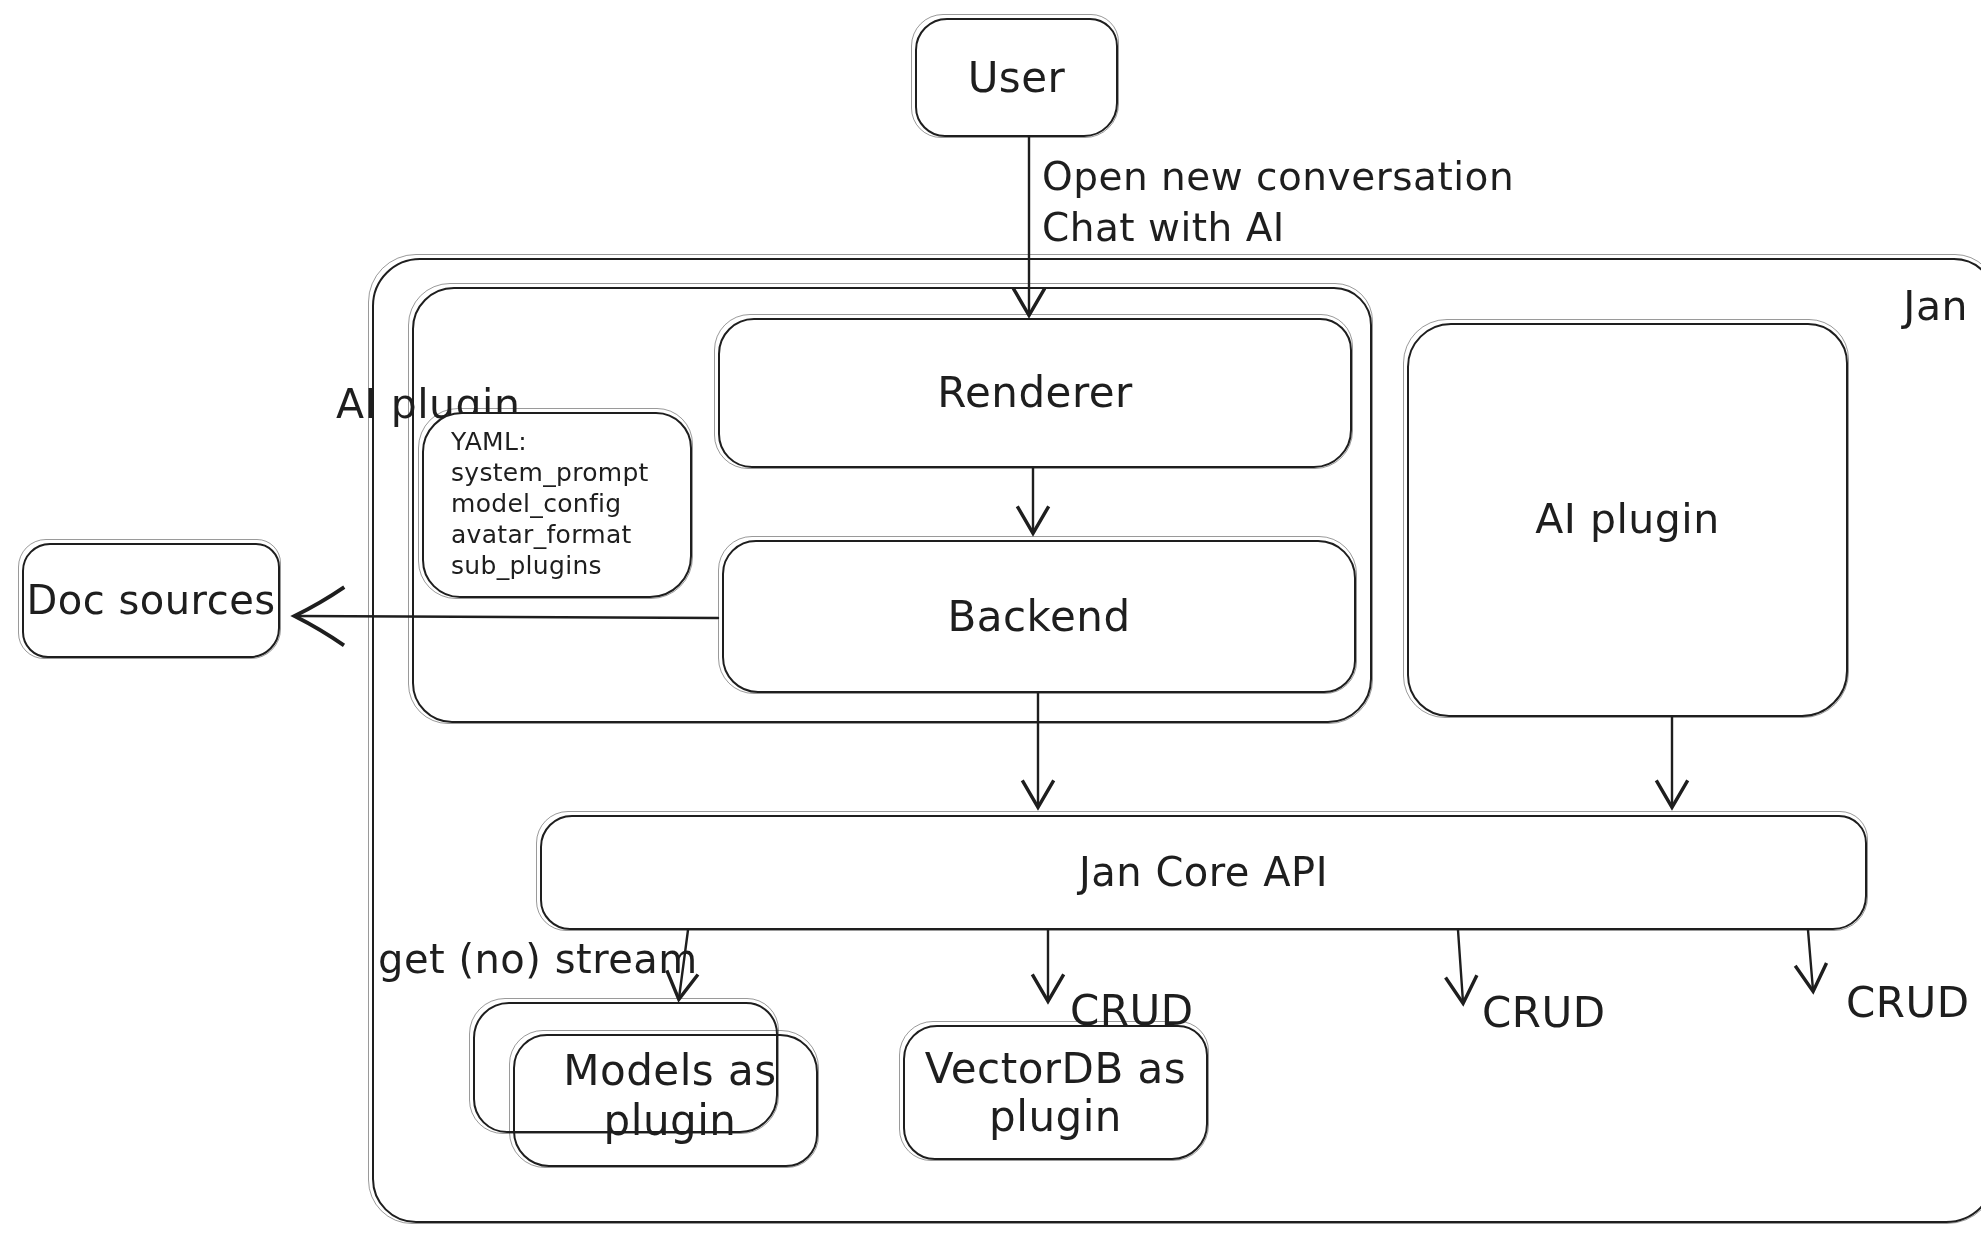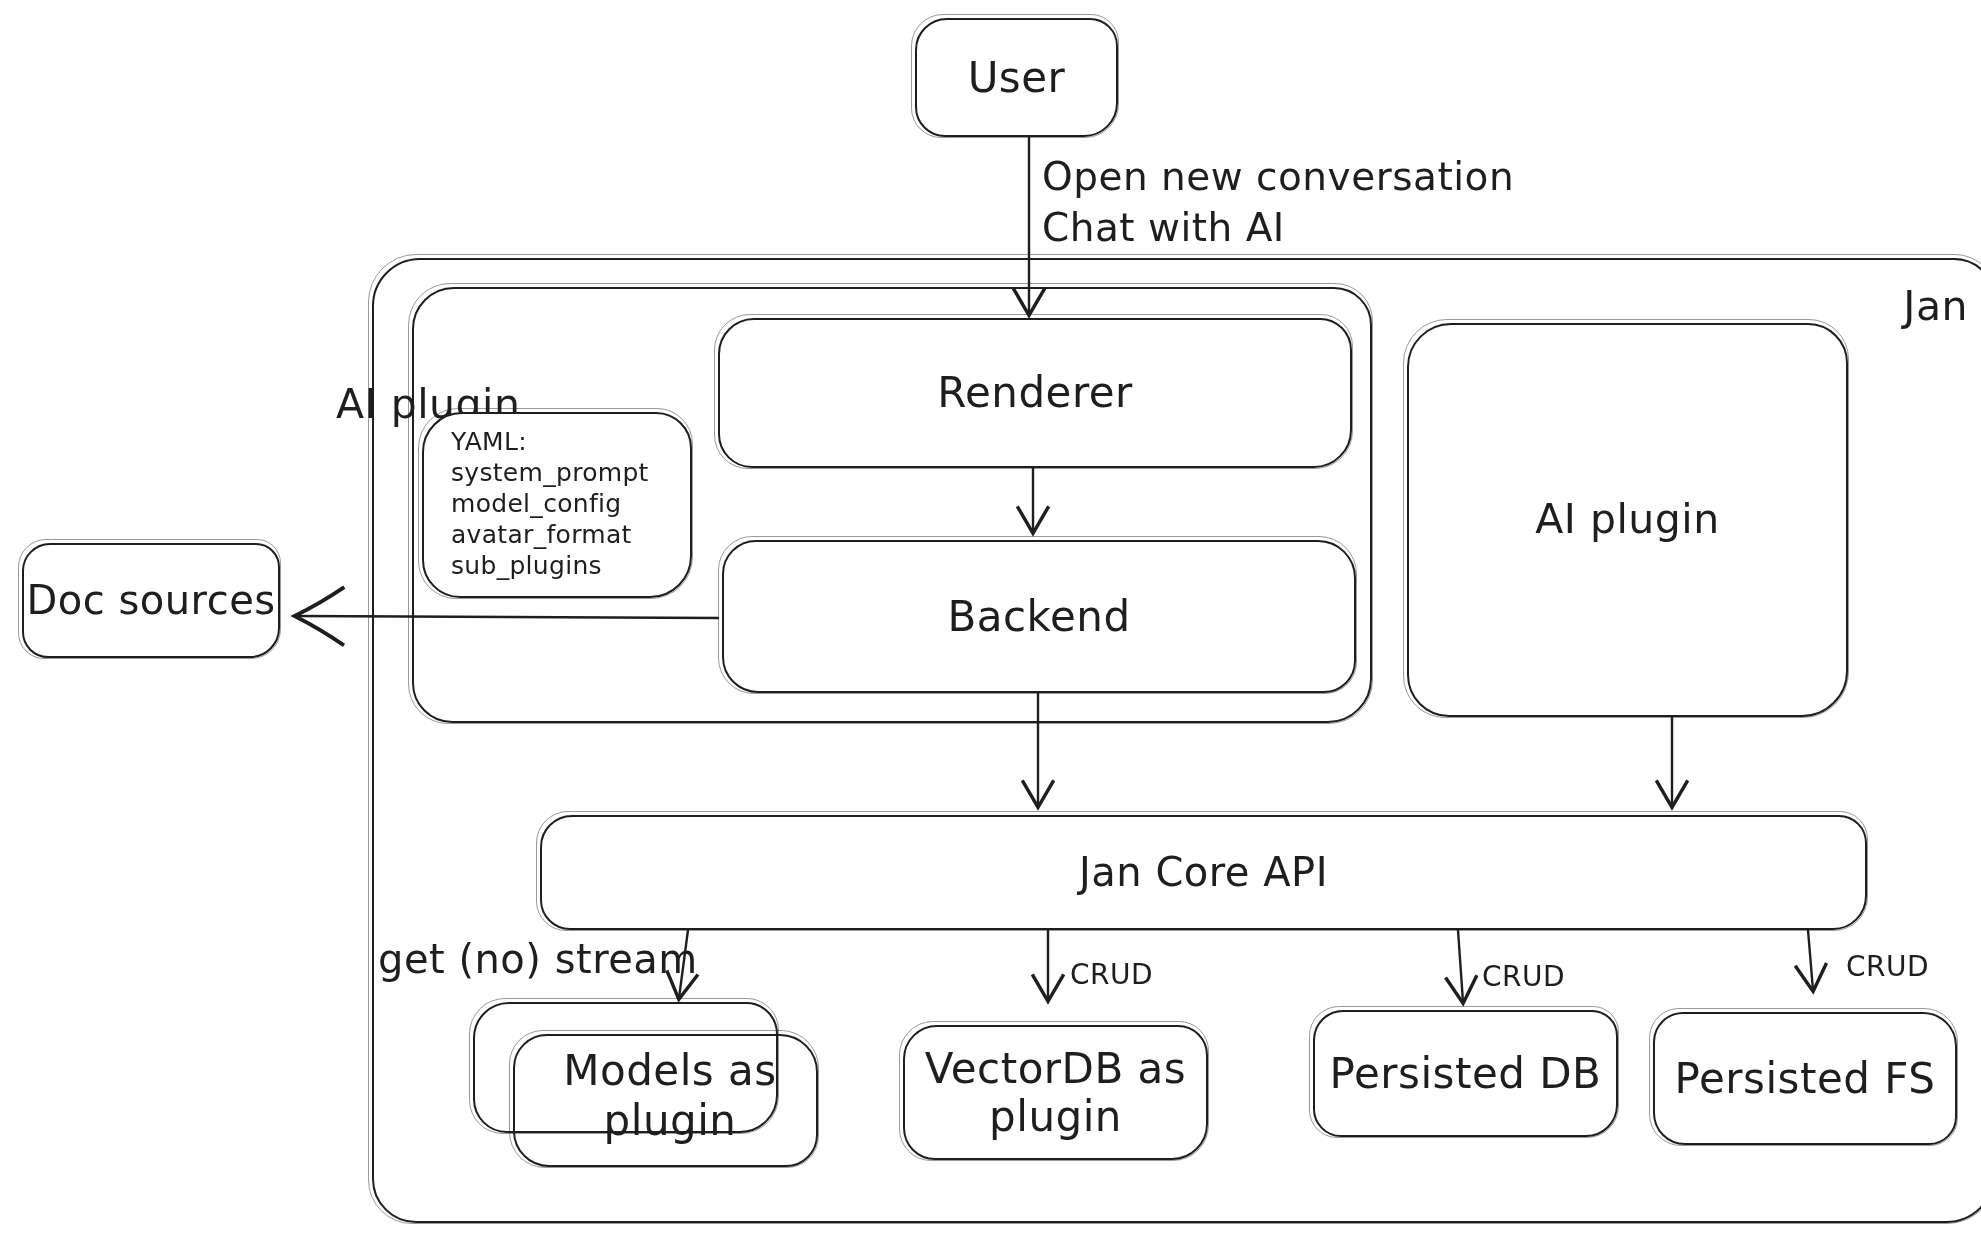--- a/index.html
+++ b/index.html
@@ -31,21 +31,21 @@
     pointer-events:none;
   }
   .fill{background:var(--bg);}
   .label-center{
     display:flex;align-items:center;justify-content:center;
     text-align:center;
   }
   .node-label{font-size:42px;line-height:1.12;letter-spacing:.5px;}
   .floating-label{position:absolute;font-size:39px;letter-spacing:.5px;white-space:nowrap;}
   .small-note{font-size:25px;line-height:31px;letter-spacing:.3px;}
-  .crud{font-size:28px;}
+  .crud{font-size:42px;margin-top:28px;}
   svg.wires{position:absolute;inset:0;pointer-events:none;}
 </style>
 </head>
 <body>
 
 <div class="canvas">
 
   <div class="sketch fill" style="left:372px;top:258px;width:1624px;height:965px;border-radius:48px 42px 50px 44px;">
     <div class="floating-label" style="position:absolute;top:22px;right:26px;font-size:41px;">Jan</div>
   </div>
@@ -72,23 +72,21 @@
   <div class="sketch fill label-center node-label" style="left:22px;top:543px;width:258px;height:115px;border-radius:28px 24px 30px 26px;font-size:40px;">Doc sources</div>
 
   <div class="sketch fill label-center node-label" style="left:540px;top:815px;width:1327px;height:115px;border-radius:32px 28px 34px 30px;font-size:40px;text-align:center;">Jan Core API</div>
 
   <div class="sketch" style="left:473px;top:1002px;width:305px;height:131px;border-radius:36px 32px 38px 34px;"></div>
   <div class="sketch" style="left:513px;top:1034px;width:305px;height:133px;border-radius:34px 38px 32px 36px;"></div>
   <div class="floating-label label-center" style="left:505px;top:1046px;width:330px;font-size:42px;line-height:1.18;white-space:normal;text-align:center;">Models as plugin</div>
 
   <div class="sketch fill label-center node-label" style="left:903px;top:1025px;width:305px;height:135px;border-radius:34px 30px 36px 32px;padding:0 18px;">VectorDB as plugin</div>
 
-  <div class="sketch fill label-center node-label" style="left:1313px;top:1010px;width:305px;height:127px;border-radius:30px 26px 32px 28px;">Persisted DB</div>
 
-  <div class="sketch fill label-center node-label" style="left:1653px;top:1012px;width:304px;height:133px;border-radius:30px 34px 28px 32px;">Persisted FS</div>
 
   <div class="sketch fill label-center node-label" style="left:915px;top:18px;width:203px;height:119px;border-radius:32px 28px 34px 30px;">User</div>
 
   <div class="floating-label" style="left:1042px;top:152px;line-height:1.3;">
     <div>Open new conversation</div>
     <div>Chat with AI</div>
   </div>
   <div class="floating-label" style="left:378px;top:936px;font-size:40px;">get (no) stream</div>
   <div class="floating-label crud" style="left:1070px;top:958px;">CRUD</div>
   <div class="floating-label crud" style="left:1482px;top:960px;">CRUD</div>

